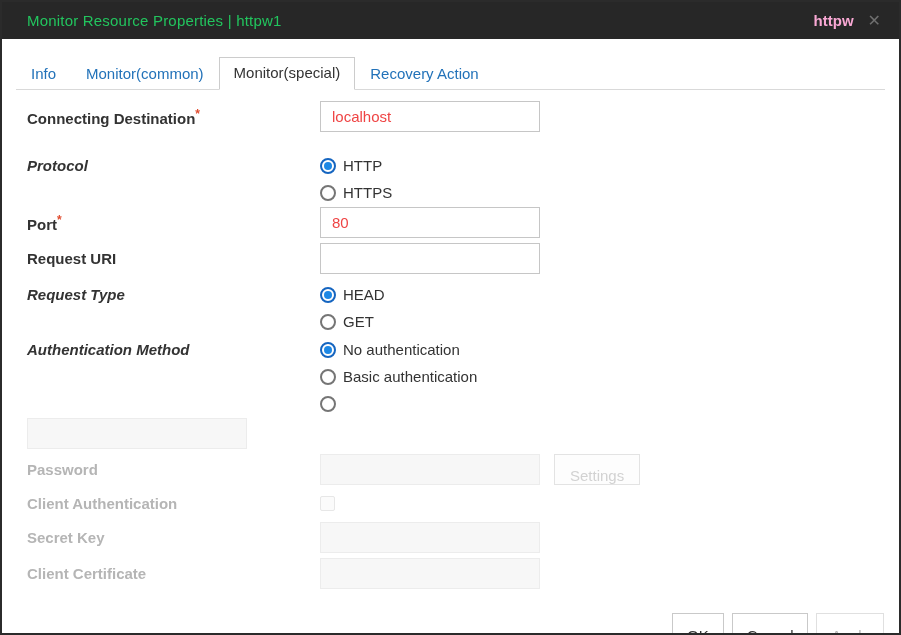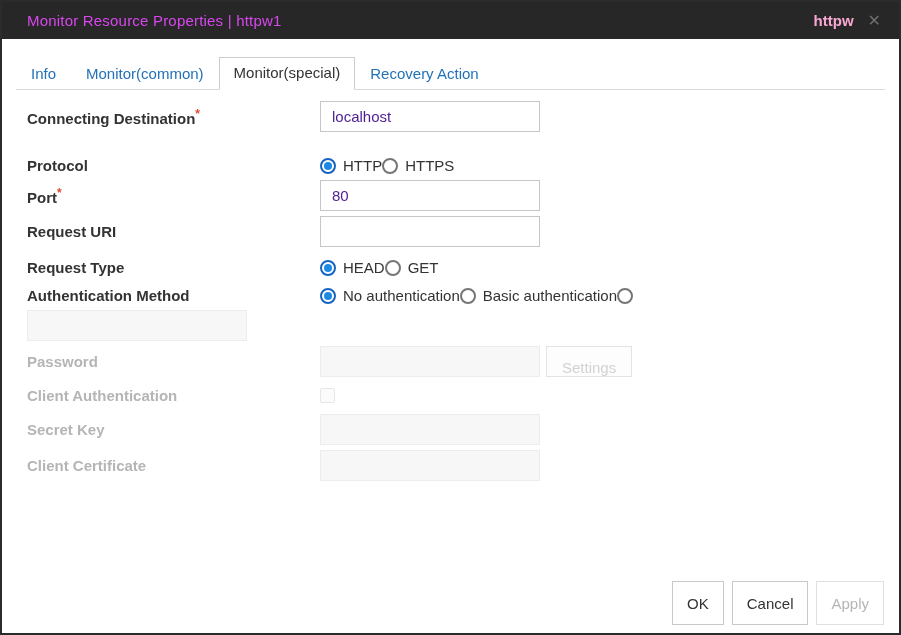--- a/index.html
+++ b/index.html
@@ -16,21 +16,21 @@
     overflow: hidden;
   }
   
   .titlebar {
     height: 37px; flex: 0 0 37px;
     background: #272727;
     display: flex; align-items: center; justify-content: space-between;
     padding: 0 18px 0 25px;
   }
   .titlebar .title {
-    color: #d946ef; font-size: 15px; font-weight: 500; letter-spacing: .2px;
+    color: #22c55e; font-size: 15px; font-weight: 500; letter-spacing: .2px;
   }
   .titlebar-right { display: flex; align-items: center; gap: 14px; }
   .window-label { color: #f9a8d4; font-size: 15px; font-weight: bold; }
   .close-x {
     color: #6f6f6f; font-size: 16px; font-weight: bold; cursor: pointer;
     line-height: 1;
   }
   
   .tabs {
     display: flex; align-items: flex-end;
@@ -48,48 +48,48 @@
     color: #333333; background: #ffffff;
     border: 1px solid #cccccc; border-bottom: 1px solid #ffffff;
   }
   
   .content { padding: 11px 25px 0 25px; flex: 1 1 auto; }
   .row { display: flex; align-items: center; margin-bottom: 5px; }
   .row.align-top { align-items: flex-start; }
   .label {
     flex: 0 0 293px; font-size: 15px; font-weight: bold; color: #333333;
   }
-  .row.align-top .label { line-height: 27px; }
+  .row.align-top .label { line-height: 27px; font-style: italic; }
   .label.disabled { color: #b5b5b5; }
   .req { color: #e04b2e; font-size: 12px; font-weight: bold; vertical-align: super; }
   .text-input {
     width: 220px; height: 31px;
     border: 1px solid #c6c6c6; background: #ffffff;
     font-family: "Liberation Sans", "DejaVu Sans", sans-serif;
-    font-size: 15px; color: #4c1d95; padding: 0 11px; outline: none;
+    font-size: 15px; color: #ef4444; padding: 0 11px; outline: none;
   }
   .text-input:disabled { background: #f7f7f7; border-color: #ececec; }
-  .radio-group { display: flex; }
+  .radio-group { display: flex; flex-direction: column; }
   .radio-option { height: 27px; display: flex; align-items: center; gap: 7px; cursor: pointer; }
   .radio {
     width: 16px; height: 16px; border-radius: 50%;
     border: 2px solid #757575; background: #ffffff; flex: 0 0 16px;
   }
   .radio.checked { border-color: #1565c0; }
   .radio.checked::after {
     content: ""; display: block; width: 8px; height: 8px; margin: 2px;
     border-radius: 50%; background: #1e88e5;
   }
   .radio-label { font-size: 15px; color: #333333; }
   .checkbox {
     width: 15px; height: 15px; border: 1px solid #e7e7e7; border-radius: 2px;
     background: #fbfbfb; display: inline-block;
   }
   .settings-btn {
-    margin-left: 6px; height: 31px; padding: 12px 15px;
+    margin-left: 14px; height: 31px; padding: 12px 15px;
     background: #fdfdfd; border: 1px solid #e3e3e3; color: #d2d2d2;
     font-family: "Liberation Sans", "DejaVu Sans", sans-serif; font-size: 15px;
   }
   
   .mb1 { margin-bottom: 1px; }
   .mb6 { margin-bottom: 20px; }
   .mb7 { margin-bottom: 7px; }
   .checkbox-row { height: 27px; }
   
   .footer {

